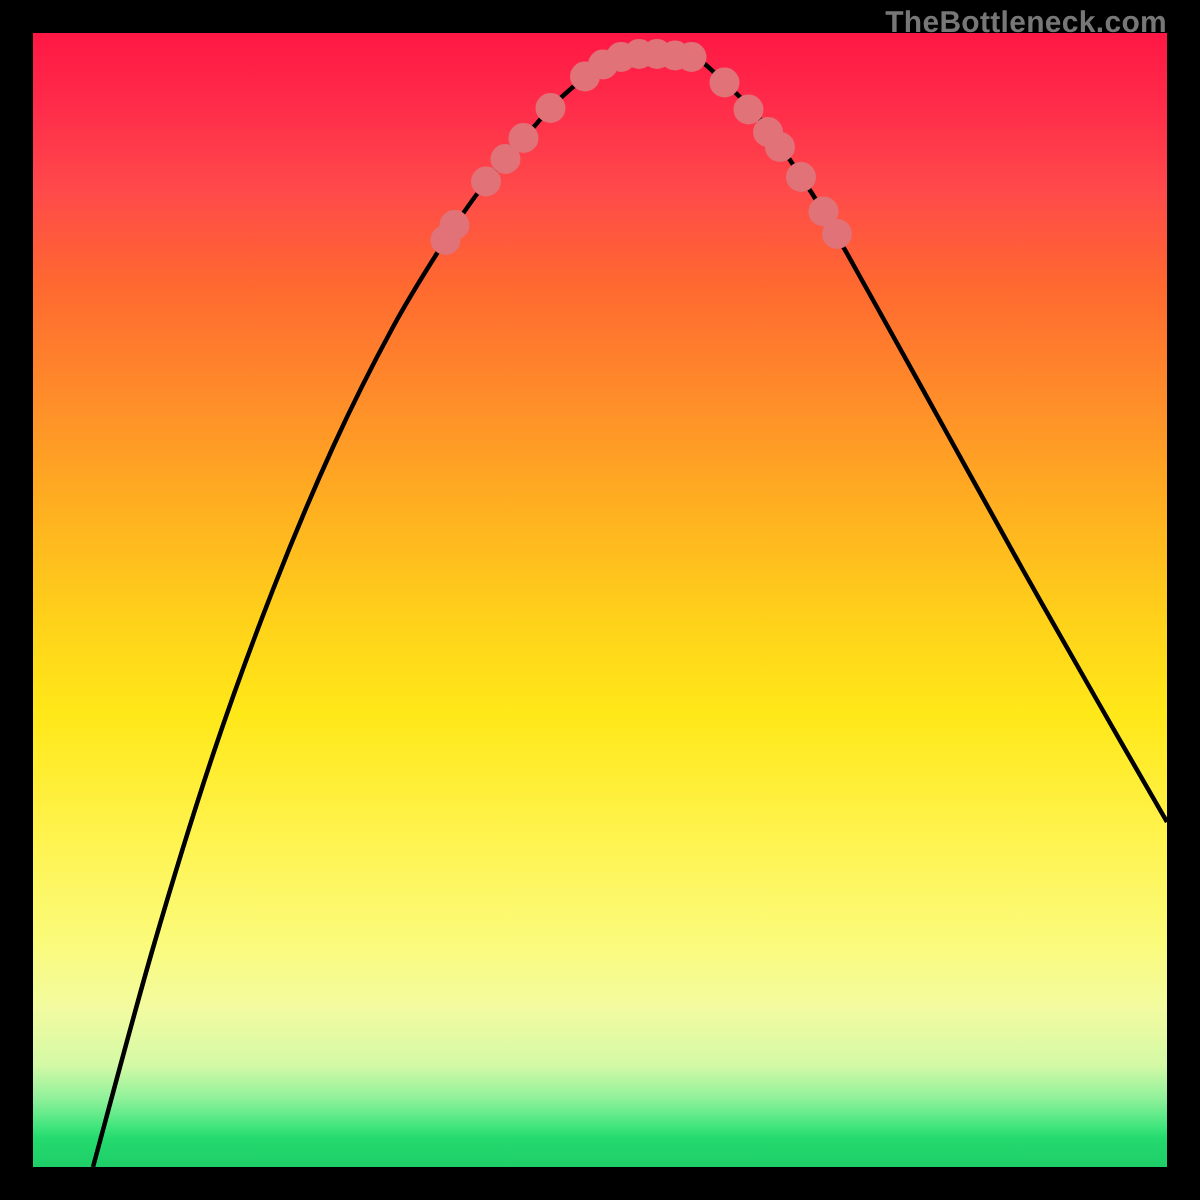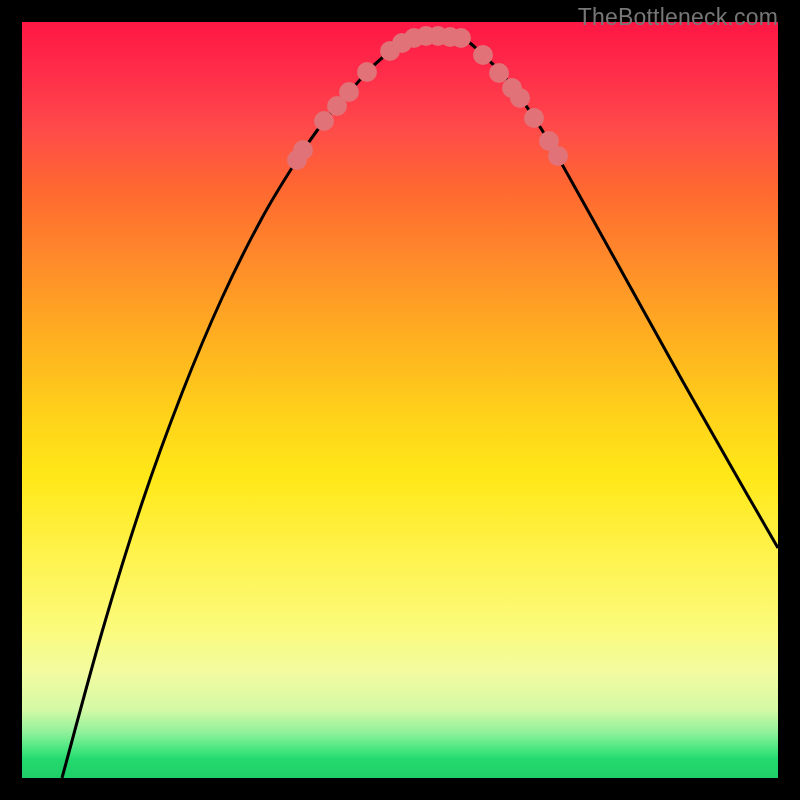--- a/index.html
+++ b/index.html
@@ -39,22 +39,22 @@
       #8ff19a 94%,
       #3FE57C 96.5%,
       #24d96e 97.5%,
       #1ecf67 100%);
   }
   .watermark {
     position: absolute;
     top: -18px;
     right: 0px;
     color: #777;
-    font-size: 23px;
-    font-weight: 400;
+    font-size: 20px;
+    font-weight: 700;
     letter-spacing: 0.2px;
     z-index: 5;
     background: transparent;
   }
   svg.curve {
     position: absolute;
     left: 0;
     top: 0;
     width: 100%;
     height: 100%;

